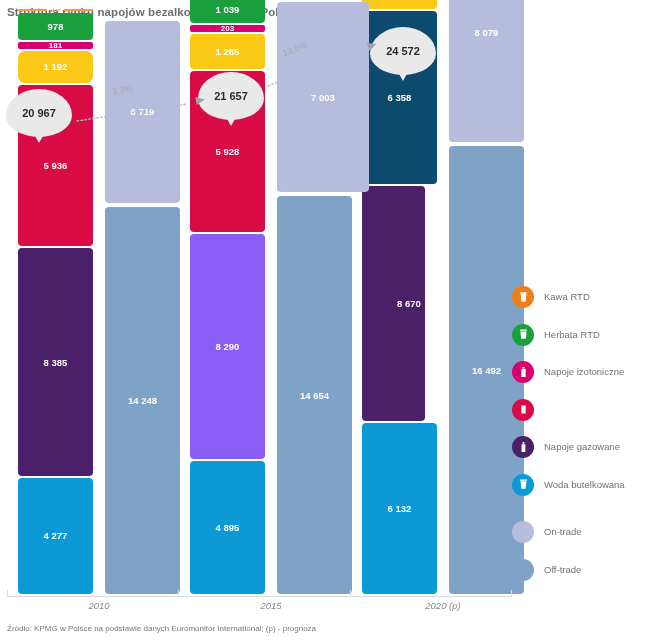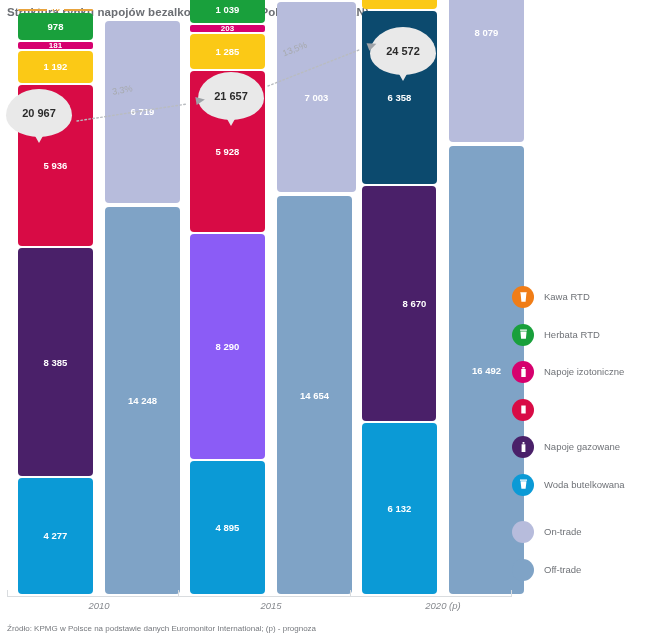--- a/index.html
+++ b/index.html
@@ -106,21 +106,21 @@
   <div id="bars-layer">
       <div class="seg" style="left: 18px; top: 477.879px; width: 75px; height: 116.121px; background: rgb(11, 154, 214);">
         <span>4 277</span>
       </div>
       <div class="seg" style="left: 18px; top: 248.227px; width: 75px; height: 227.653px; background: rgb(74, 32, 105);">
         <span>8 385</span>
       </div>
       <div class="seg" style="left: 18px; top: 85.0643px; width: 75px; height: 161.162px; background: rgb(216, 11, 69);">
         <span>5 936</span>
       </div>
-      <div class="seg" style="left: 18px; top: 50.7015px; width: 75px; height: 32.3628px; background: rgb(251, 201, 22);">
+      <div class="seg" style="left: 18px; top: 50.7015px; width: 75px; height: 32.3628px; background: rgb(251, 201, 22); border-radius: 7px;">
         <span>1 192</span>
       </div>
       <div class="seg thin" style="left: 18px; top: 41.7015px; width: 75px; height: 7px; background: rgb(214, 0, 110);">
         <span>181</span>
       </div>
       <div class="seg" style="left: 18px; top: 13.1488px; width: 75px; height: 26.5527px; background: rgb(25, 160, 60);">
         <span>978</span>
       </div>
       <div class="seg tiny" style="left: 18px; top: 9.1488px; width: 75px; height: 2px; background: rgb(240, 125, 23);">
         <i class="rule-l"></i>
@@ -141,37 +141,37 @@
       </div>
       <div class="seg thin" style="left: 190px; top: 25.1943px; width: 75px; height: 7px; background: rgb(214, 0, 110);">
         <span>203</span>
       </div>
       <div class="seg" style="left: 190px; top: -5.01455px; width: 75px; height: 28.2089px; background: rgb(25, 160, 60);">
         <span>1 039</span>
       </div>
       <div class="seg" style="left: 362px; top: 423.308px; width: 75px; height: 170.692px; background: rgb(11, 154, 214);">
         <span>6 132</span>
       </div>
-      <div class="seg" style="left: 362px; top: 185.917px; width: 74px; height: 235.391px; background: rgb(74, 32, 105); padding-left: 31px;">
+      <div class="seg" style="left: 362px; top: 185.917px; width: 63px; height: 235.391px; background: rgb(74, 32, 105); padding-left: 31px;">
         <span>8 670</span>
       </div>
       <div class="seg" style="left: 362px; top: 11.2978px; width: 75px; height: 172.62px; background: #0c4a6e;">
         <span>6 358</span>
       </div>
       <div class="seg" style="left: 362px; top: -39.3007px; width: 75px; height: 48.5985px; background: rgb(251, 201, 22);"></div>
       <div class="seg" style="left: 105px; top: 207.167px; width: 75px; height: 386.833px; background: rgb(127, 163, 198);">
         <span>14 248</span>
       </div>
       <div class="seg" style="left: 105px; top: 20.7459px; width: 75px; height: 182.421px; background: rgb(183, 188, 220);">
         <span>6 719</span>
       </div>
       <div class="seg" style="left: 277px; top: 196.144px; width: 75px; height: 397.856px; background: rgb(127, 163, 198);">
         <span>14 654</span>
       </div>
-      <div class="seg" style="left: 277px; top: 2.01245px; width: 79px; height: 190.131px; background: rgb(183, 188, 220);">
+      <div class="seg" style="left: 277px; top: 2.01245px; width: 92px; height: 190.131px; background: rgb(183, 188, 220);">
         <span>7 003</span>
       </div>
       <div class="seg" style="left: 449px; top: 146.242px; width: 75px; height: 447.758px; background: rgb(127, 163, 198);">
         <span>16 492</span>
       </div>
       <div class="seg" style="left: 449px; top: -77.1026px; width: 75px; height: 219.345px; background: rgb(183, 188, 220);">
         <span>8 079</span>
       </div>
     </div>
   <div id="callouts-layer">

